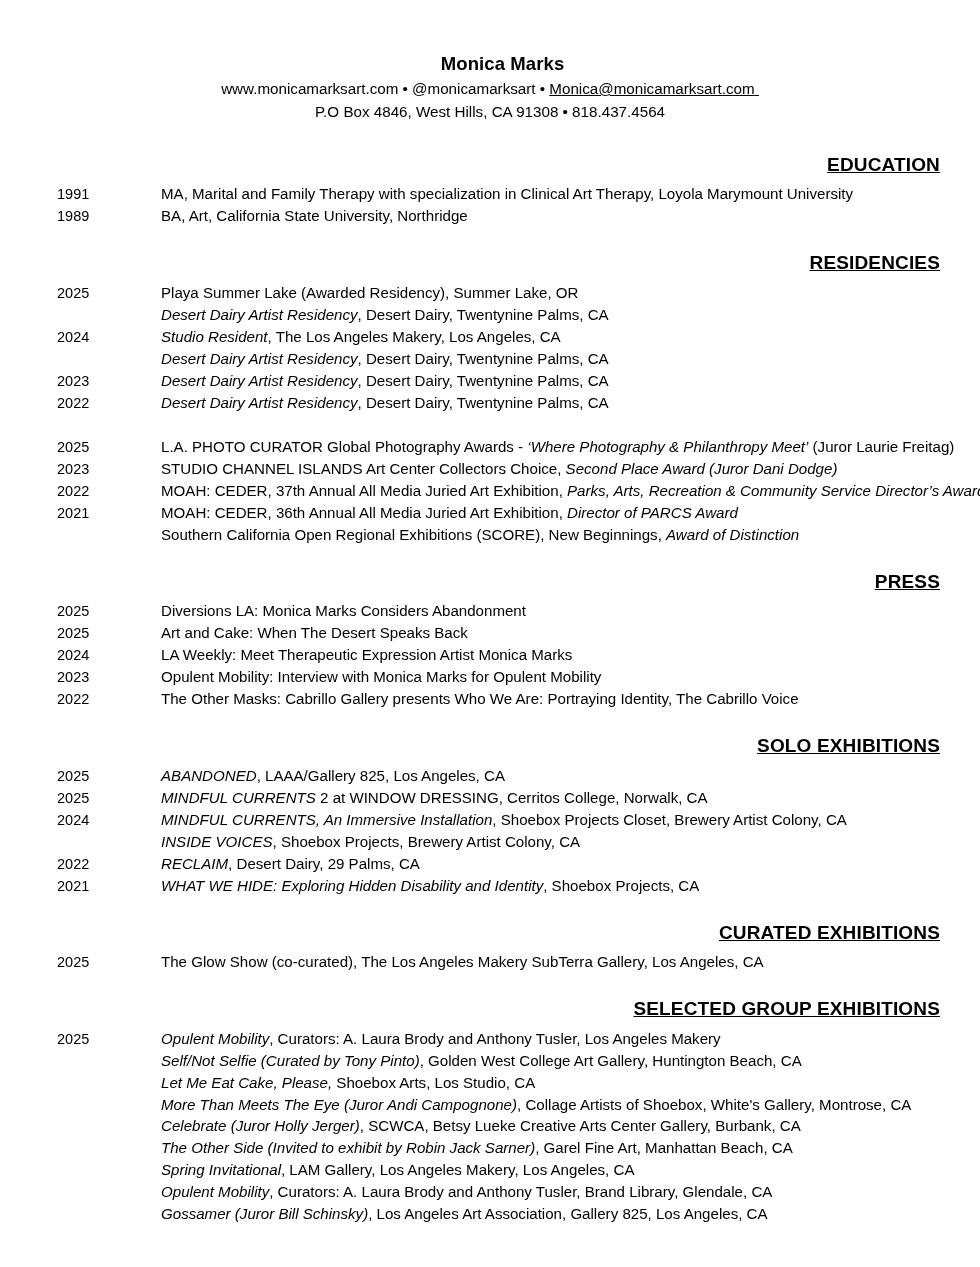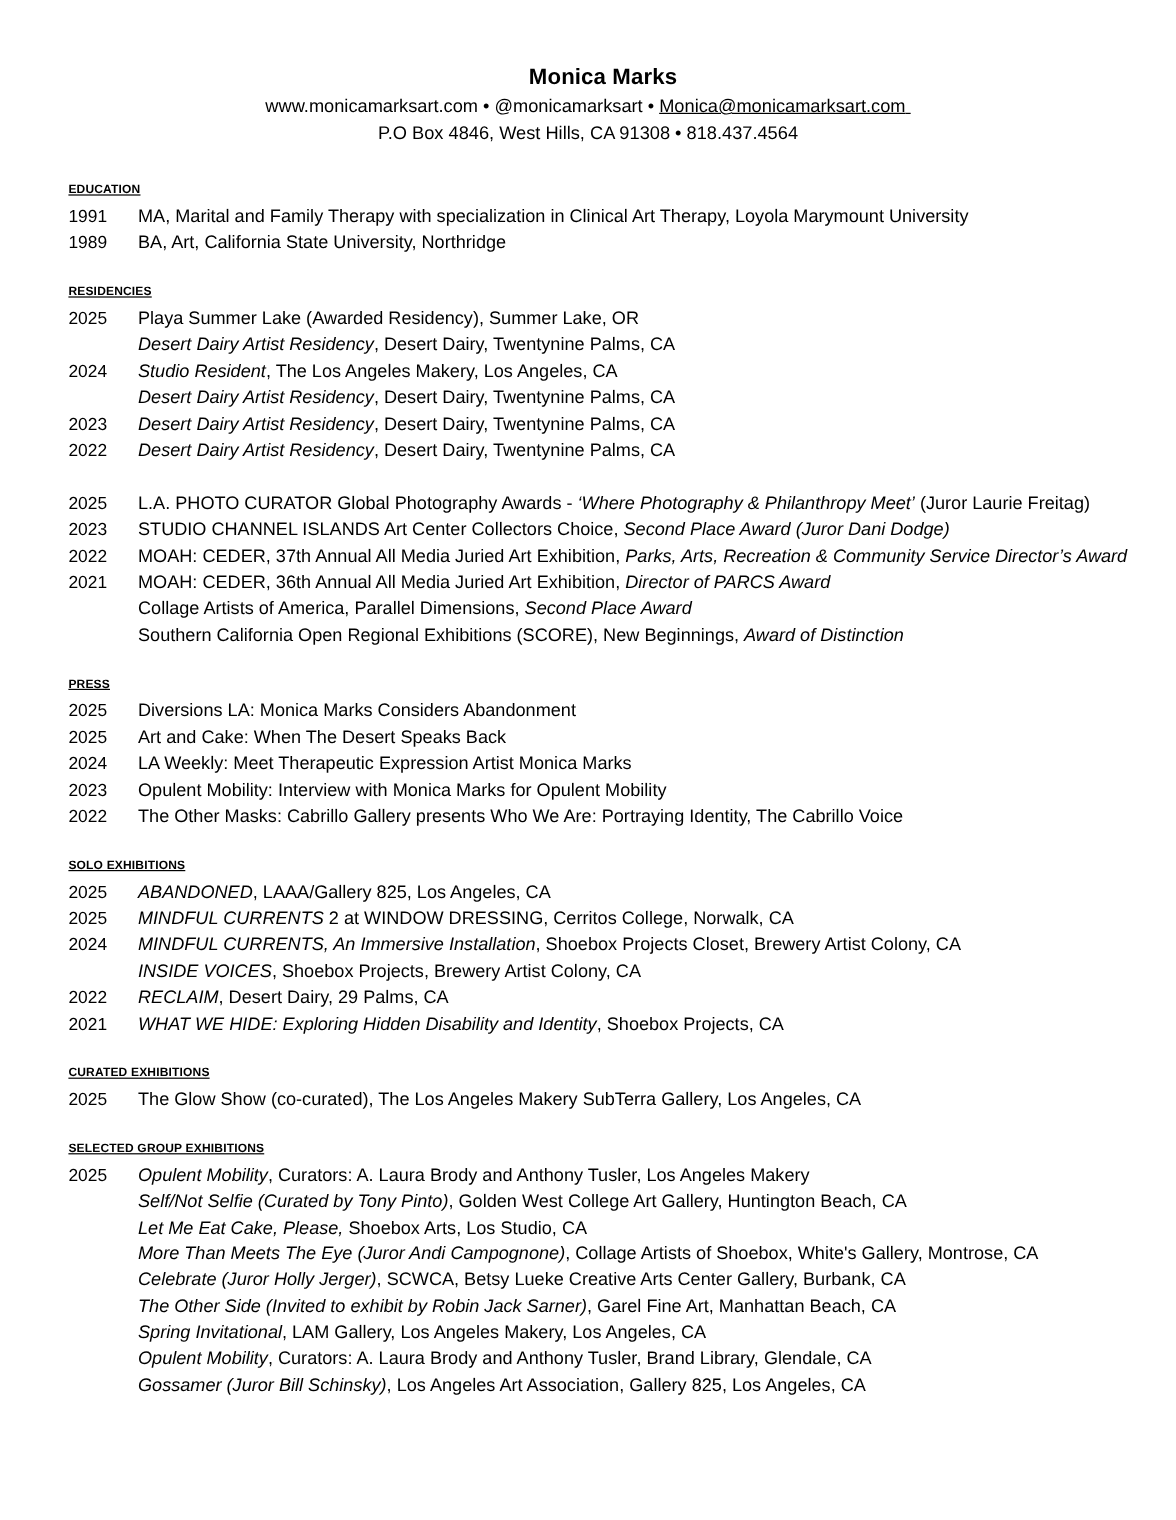--- a/index.html
+++ b/index.html
@@ -55,33 +55,35 @@
     padding-left: 57px;
     padding-right: 40px;
   }
   .section {
     margin-bottom: 0;
   }
   .section + .section {
     margin-top: 22px;
   }
   .section-heading {
-    font-size: 10px;
+    font-size: 19px;
     font-weight: bold;
     text-decoration: underline;
     letter-spacing: 0.15px;
     margin-bottom: 4px;
     line-height: 1.5;
+    text-align: right;
   }
   .entry {
     display: flex;
     align-items: baseline;
     line-height: 1.45;
     font-size: 15.1px;
     white-space: nowrap;
+    gap: 46px;
   }
   .entry .year {
     width: 58px;
     flex: 0 0 58px;
     font-size: 14.5px;
   }
   .entry .desc {
     flex: 1 1 auto;
   }
   .desc i {
@@ -149,24 +151,20 @@
         <div class="entry">
           <span class="year">2022</span>
           <span class="desc"><span>MOAH: CEDER, 37th Annual All Media Juried Art Exhibition, </span><i>Parks, Arts, Recreation &amp; Community Service Director’s Award</i></span>
         </div>
         <div class="entry">
           <span class="year">2021</span>
           <span class="desc"><span>MOAH: CEDER, 36th Annual All Media Juried Art Exhibition, </span><i>Director of PARCS Award</i></span>
         </div>
         <div class="entry">
           <span class="year"></span>
-          <span class="desc"><span>Collage Artists of America, Parallel Dimensions, </span><i>Second Place Award</i></span>
-        </div>
-        <div class="entry">
-          <span class="year"></span>
           <span class="desc"><span>Southern California Open Regional Exhibitions (SCORE), New Beginnings, </span><i>Award of Distinction</i></span>
         </div>
       </div>
       <div class="section">
         <div class="section-heading">PRESS</div>
         <div class="entry">
           <span class="year">2025</span>
           <span class="desc"><span>Diversions LA: Monica Marks Considers Abandonment</span></span>
         </div>
         <div class="entry">

